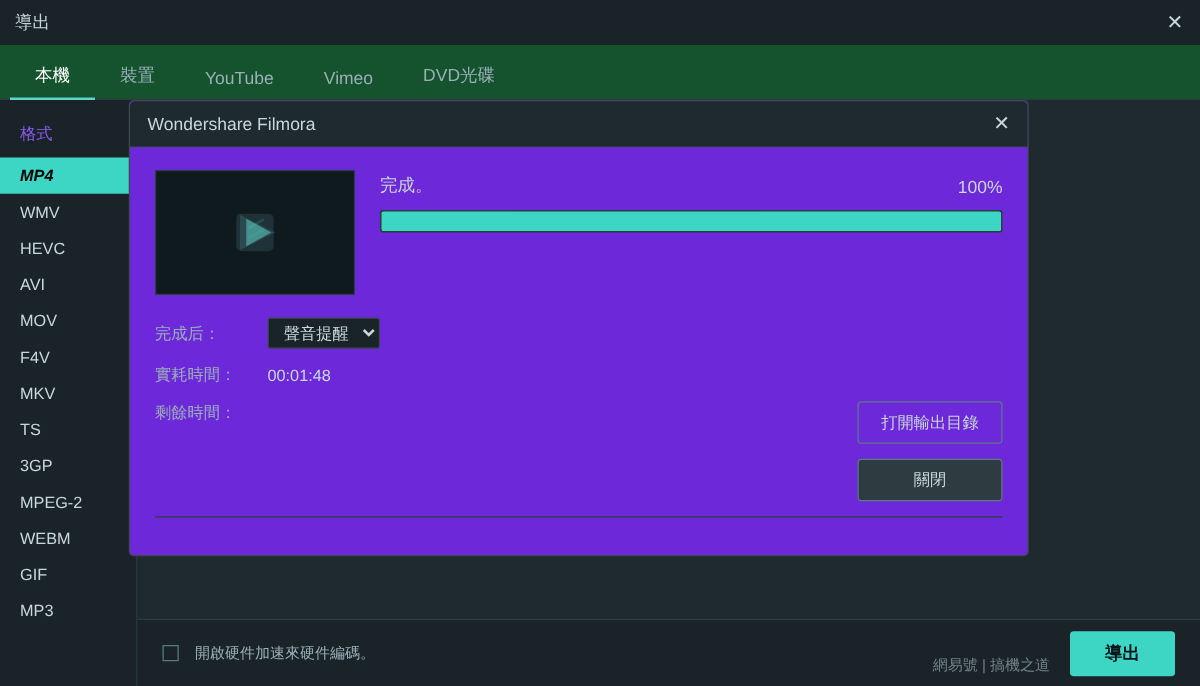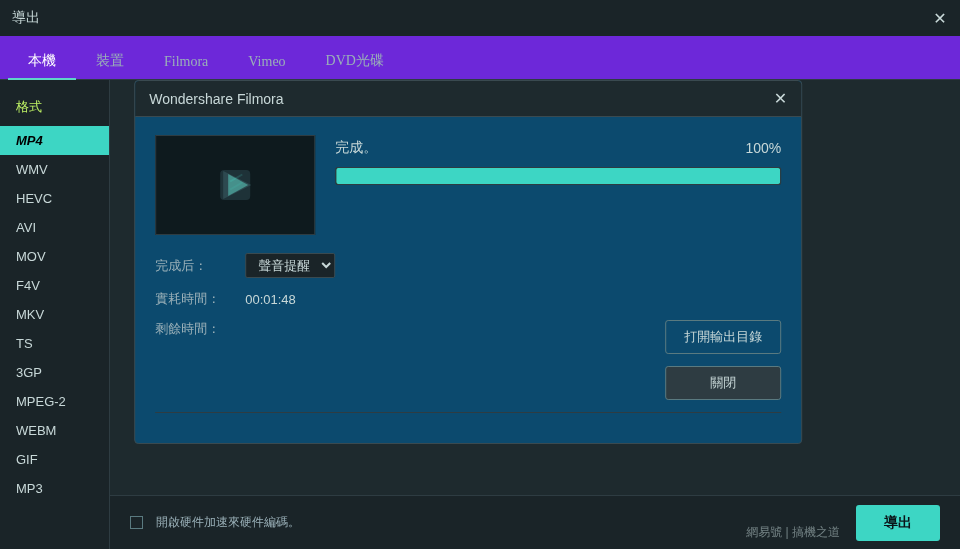--- a/index.html
+++ b/index.html
@@ -42,28 +42,27 @@
       color: #c8d8d8;
       cursor: pointer;
       display: flex;
       align-items: center;
       justify-content: center;
       font-size: 16px;
     }
 
     
     .tab-bar {
-      background: #6d28d9;
+      background: #14532d;
       height: 44px;
       display: flex;
       align-items: flex-end;
       padding: 0 8px;
       border-bottom: 1px solid #2e3c42;
       flex-shrink: 0;
-      font-family: Liberation Serif, serif;
     }
     .tab {
       padding: 8px 20px;
       font-size: 14px;
       color: #9ab0b8;
       cursor: pointer;
       border-bottom: 2px solid transparent;
       margin-bottom: -1px;
     }
     .tab.active {
@@ -81,21 +80,21 @@
     
     .sidebar {
       width: 110px;
       background: #1a2428;
       padding-top: 12px;
       flex-shrink: 0;
       border-right: 1px solid #2e3c42;
     }
     .sidebar-label {
       font-size: 13px;
-      color: #bef264;
+      color: #8b5cf6;
       padding: 6px 16px 10px;
     }
     .sidebar-item {
       padding: 7px 16px;
       font-size: 13px;
       color: #c8d8d8;
       cursor: pointer;
     }
     .sidebar-item.active {
       background: #3dd6c4;
@@ -107,24 +106,24 @@
     
     .main-panel {
       flex: 1;
       background: #1e2a2e;
       padding: 16px 20px;
       position: relative;
     }
 
     
     .dialog {
-      background: #0c4a6e;
+      background: #6d28d9;
       border: 1px solid #3a4a50;
       border-radius: 4px;
-      width: 668px;
+      width: 720px;
       margin: 0 auto;
       position: absolute;
       top: 0;
       left: 50%;
       transform: translateX(-60%);
       z-index: 20;
     }
 
     .dialog-title-bar {
       background: #1e2a2e;
@@ -331,21 +330,21 @@
 <div class="main-window">
 
   <div class="title-bar">
     <span class="title-bar-text">導出</span>
     <span class="close-btn">✕</span>
   </div>
 
   <div class="tab-bar">
     <div class="tab active">本機</div>
     <div class="tab">裝置</div>
-    <div class="tab">Filmora</div>
+    <div class="tab">YouTube</div>
     <div class="tab">Vimeo</div>
     <div class="tab">DVD光碟</div>
   </div>
 
   <div class="content-area">
 
     <div class="sidebar">
       <div class="sidebar-label">格式</div>
       <div class="sidebar-item active">MP4</div>
       <div class="sidebar-item">WMV</div>

